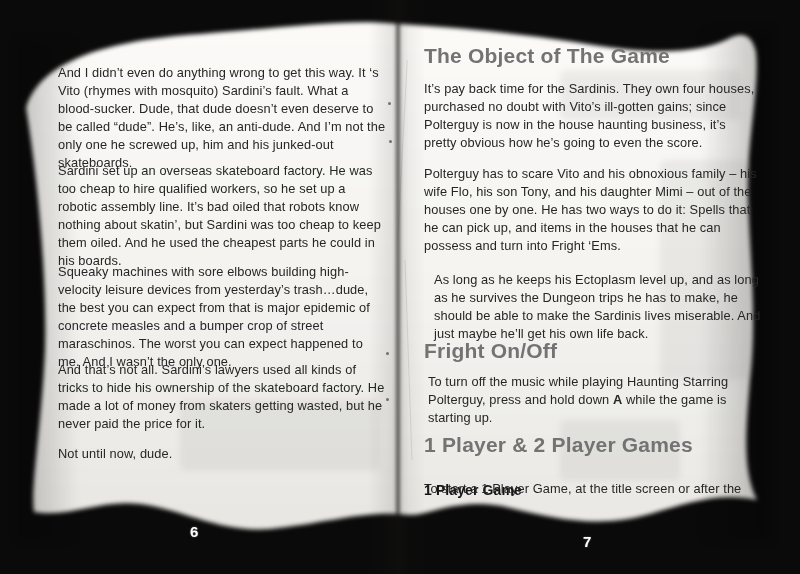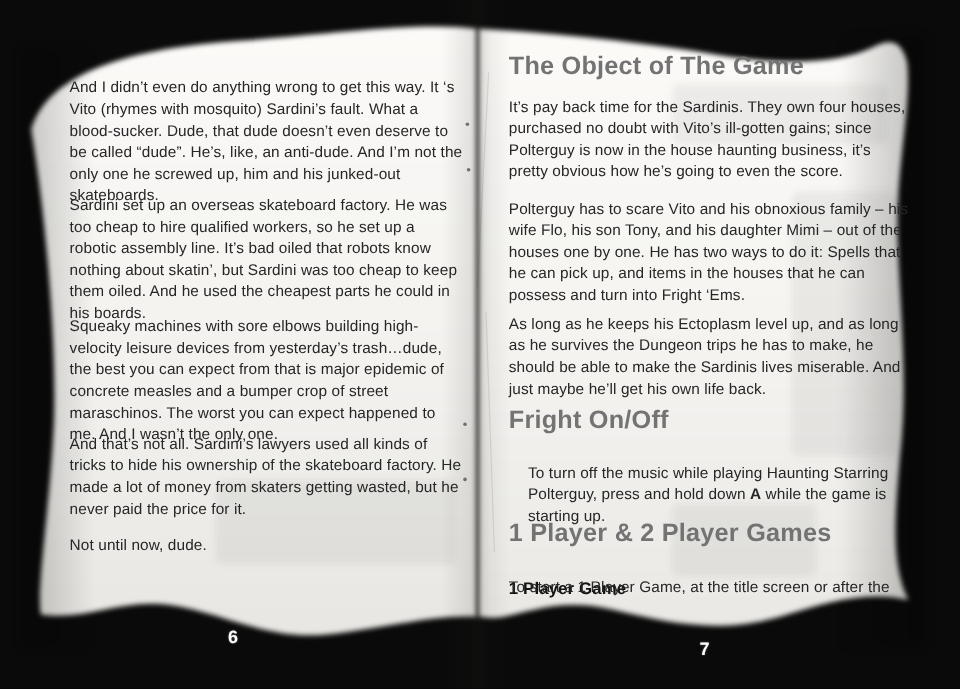--- a/index.html
+++ b/index.html
@@ -130,24 +130,24 @@
     <p class="txt left-col" style="top:263px;margin:0;">Squeaky machines with sore elbows building high-velocity leisure devices from yesterday’s trash…dude, the best you can expect from that is major epidemic of concrete measles and a bumper crop of street maraschinos. The worst you can expect happened to me. And I wasn’t the only one.</p>
     <p class="txt left-col" style="top:361px;margin:0;">And that’s not all. Sardini’s lawyers used all kinds of tricks to hide his ownership of the skateboard factory. He made a lot of money from skaters getting wasted, but he never paid the price for it.</p>
     <p class="txt left-col" style="top:445px;margin:0;">Not until now, dude.</p>
     <span class="page-number" style="left:190px;top:523px;">6</span>
   </div>
 
   <div>
     <h2 class="section-heading right-col" style="top:44px;">The Object of The Game</h2>
     <p class="txt right-col" style="top:80px;margin:0;">It’s pay back time for the Sardinis. They own four houses, purchased no doubt with Vito’s ill-gotten gains; since Polterguy is now in the house haunting business, it’s pretty obvious how he’s going to even the score.</p>
     <p class="txt right-col" style="top:165px;margin:0;">Polterguy has to scare Vito and his obnoxious family – his wife Flo, his son Tony, and his daughter Mimi – out of the houses one by one. He has two ways to do it: Spells that he can pick up, and items in the houses that he can possess and turn into Fright ‘Ems.</p>
-    <p class="txt right-col" style="top:261px;margin:0;">As long as he keeps his Ectoplasm level up, and as long as he survives the Dungeon trips he has to make, he should be able to make the Sardinis lives miserable. And just maybe he’ll get his own life back.</p>
+    <p class="txt right-col" style="top:261px;margin:10px;">As long as he keeps his Ectoplasm level up, and as long as he survives the Dungeon trips he has to make, he should be able to make the Sardinis lives miserable. And just maybe he’ll get his own life back.</p>
 
     <h2 class="section-heading right-col" style="top:339px;">Fright On/Off</h2>
-    <p class="txt right-col" style="top:369px;margin:16px;"><span>To turn off the music while playing Haunting Starring Polterguy, press and hold down </span><b>A</b><span> while the game is starting up.</span></p>
+    <p class="txt right-col" style="top:369px;margin:4px;"><span>To turn off the music while playing Haunting Starring Polterguy, press and hold down </span><b>A</b><span> while the game is starting up.</span></p>
 
     <h2 class="section-heading right-col" style="top:433px;">1 Player &amp; 2 Player Games</h2>
     <div class="sub-heading right-col" style="top:462px;margin-top:20px;">1 Player Game</div>
     <p class="txt right-col" style="top:480px;margin:0;">To start a 1 Player Game, at the title screen or after the</p>
 
     <span class="page-number" style="left:583px;top:533px;">7</span>
   </div>
 
 </div>
 

